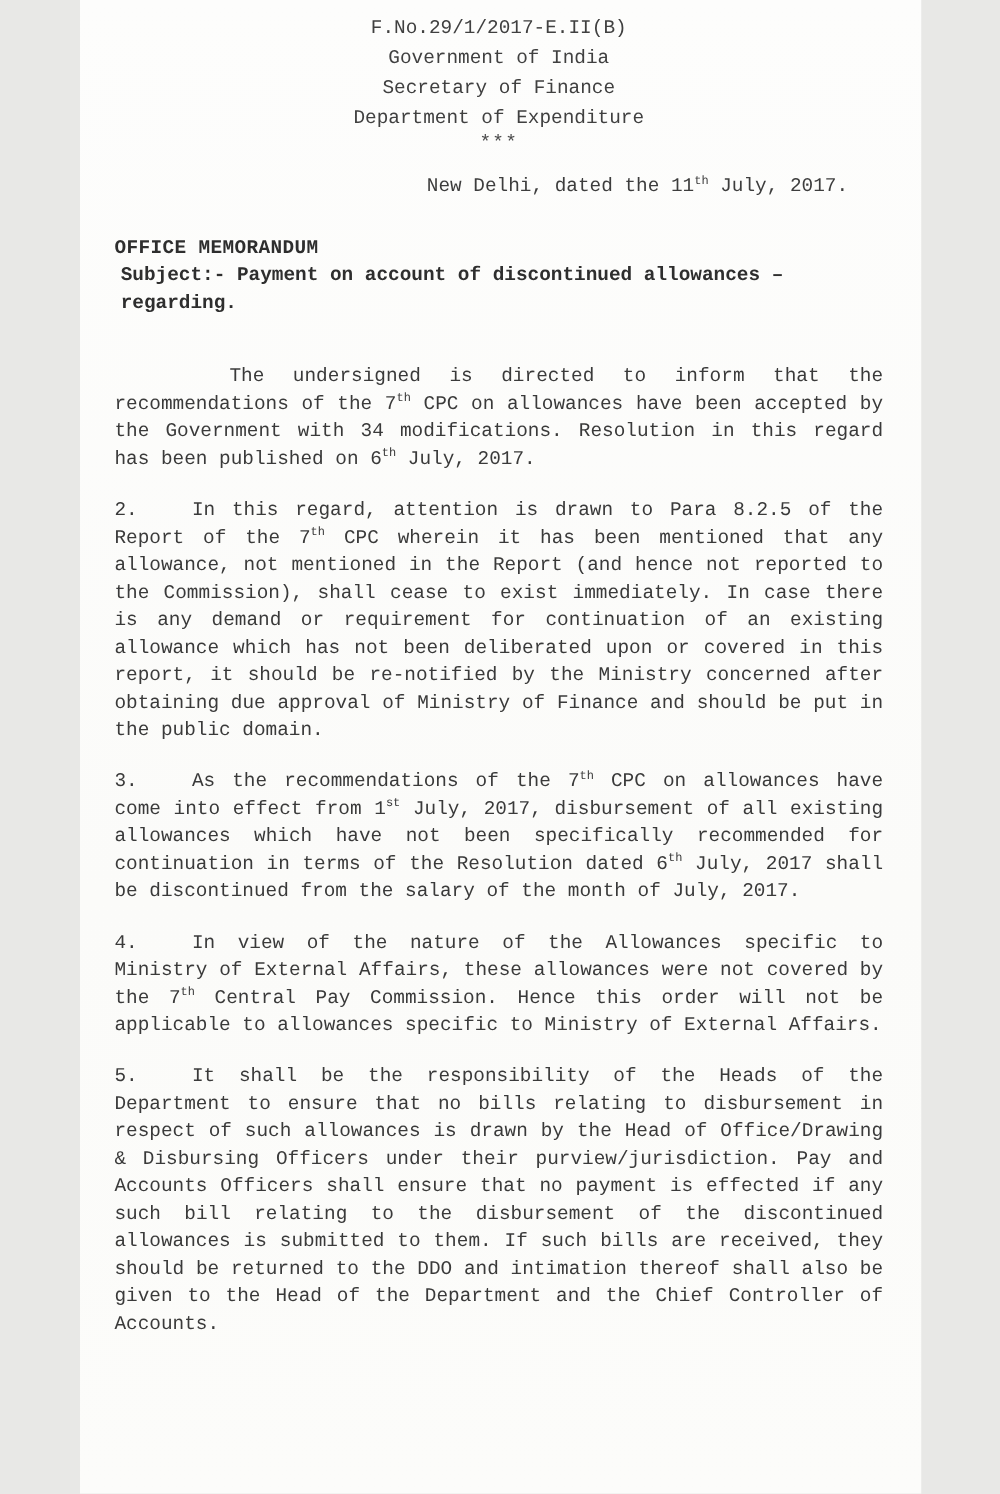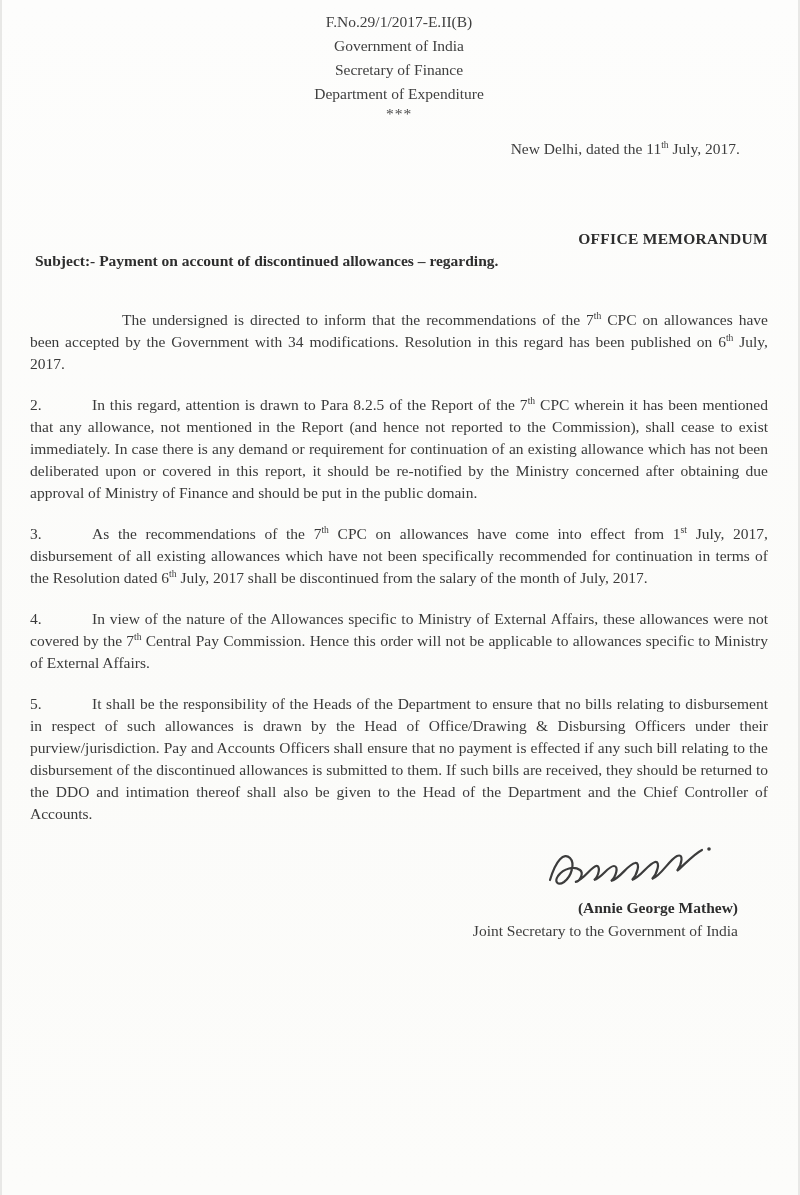--- a/index.html
+++ b/index.html
@@ -2,27 +2,27 @@
 <html><head>
 <meta charset="utf-8">
 <style>
   html, body {
     margin: 0;
     padding: 0;
     background: #e8e8e6;
   }
   .page {
     position: relative;
-    width: 796px;
+    width: 673px;
     height: 1195px;
     margin: 0 auto;
     background: linear-gradient(180deg, #fdfdfc 0%, #fbfbf9 60%, #fcfcfa 100%);
     box-sizing: border-box;
     padding: 10px 30px 0 28px;
-    font-family: Liberation Serif, serif;
+    font-family: Liberation Mono, monospace;
     color: #3a3a3a;
     font-size: 15.5px;
     line-height: 22px;
     overflow: hidden;
   }
   .header-block {
     text-align: center;
     line-height: 24px;
     color: #404040;
   }
@@ -32,24 +32,24 @@
     letter-spacing: 1px;
     color: #4a4a4a;
   }
   .dateline {
     text-align: right;
     padding-right: 28px;
     margin-top: 16px;
     color: #3d3d3d;
   }
   .memo-heading {
-    text-align: right;
+    text-align: left;
     font-weight: bold;
     color: #2e2e2e;
-    margin-top: 68px;
+    margin-top: 27px;
     letter-spacing: 0.3px;
   }
   .subject-line {
     font-weight: bold;
     color: #2e2e2e;
     padding-left: 5px;
   }
   .body-paragraphs {
     margin-top: 37px;
   }
@@ -136,28 +136,16 @@
     <div class="para"><span class="para-num">2.</span><span class="para-text">In this regard, attention is drawn to Para 8.2.5 of the Report of the 7<sup>th</sup> CPC wherein it has been mentioned that any allowance, not mentioned in the Report (and hence not reported to the Commission), shall cease to exist immediately.  In case there is any demand or requirement for continuation of an existing allowance which has not been deliberated upon or covered in this report, it should be re-notified by the Ministry concerned after obtaining due approval of Ministry of Finance and should be put in the public domain.</span></div>
 
     <div class="para"><span class="para-num">3.</span><span class="para-text">As the recommendations of the 7<sup>th</sup> CPC on allowances have come into effect from 1<sup>st</sup> July, 2017, disbursement of all existing allowances which have not been specifically recommended for continuation in terms of the Resolution dated 6<sup>th</sup> July, 2017 shall be discontinued from the salary of the month of July, 2017.</span></div>
 
     <div class="para"><span class="para-num">4.</span><span class="para-text">In view of the nature of the  Allowances specific to Ministry of External Affairs, these allowances were not covered by the 7<sup>th</sup> Central Pay Commission.  Hence this order will not be applicable to allowances specific to  Ministry of External Affairs.</span></div>
 
     <div class="para"><span class="para-num">5.</span><span class="para-text">It shall be the responsibility of the Heads of the Department to ensure that no bills relating to disbursement in respect of such allowances is drawn by the Head of Office/Drawing &amp; Disbursing Officers under their purview/jurisdiction.  Pay and Accounts Officers shall ensure that no payment is effected if any such bill relating to the disbursement of the discontinued allowances is submitted to them.  If such bills are received, they should be returned to the DDO and  intimation thereof shall also be given to the Head of the Department and the Chief Controller of Accounts.</span></div>
 
   </div>
 
-  <div class="signature-block">
-    <span class="signature-scribble">
-      <svg width="170" height="46" viewBox="0 0 170 46" xmlns="http://www.w3.org/2000/svg">
-        <g fill="none" stroke="#3c3c3c" stroke-width="2.2" stroke-linecap="round">
-          <path d="M6 36 C 12 16, 20 8, 26 14 C 31 19, 28 32, 20 38 C 14 42, 10 38, 14 32 C 20 24, 30 22, 36 26 C 40 29, 36 38, 31 38 C 40 36, 46 24, 52 22 C 57 21, 55 32, 50 36 C 58 34, 64 22, 70 22 C 75 22, 72 33, 67 37 C 76 35, 84 20, 91 19 C 97 18, 93 31, 88 36 C 97 33, 104 20, 111 18 C 117 17, 113 30, 108 35 C 117 32, 125 16, 133 12 C 140 9, 138 20, 133 27 C 140 21, 150 10, 158 6"></path>
-          <circle cx="165" cy="5" r="1.8" fill="#3c3c3c" stroke="none"></circle>
-        </g>
-      </svg>
-    </span>
-    <div class="signature-name">(Annie George Mathew)</div>
-    <div class="signature-title">Joint Secretary to the Government of India</div>
-  </div>
 
 
 
 </div>
 
 </body></html>

